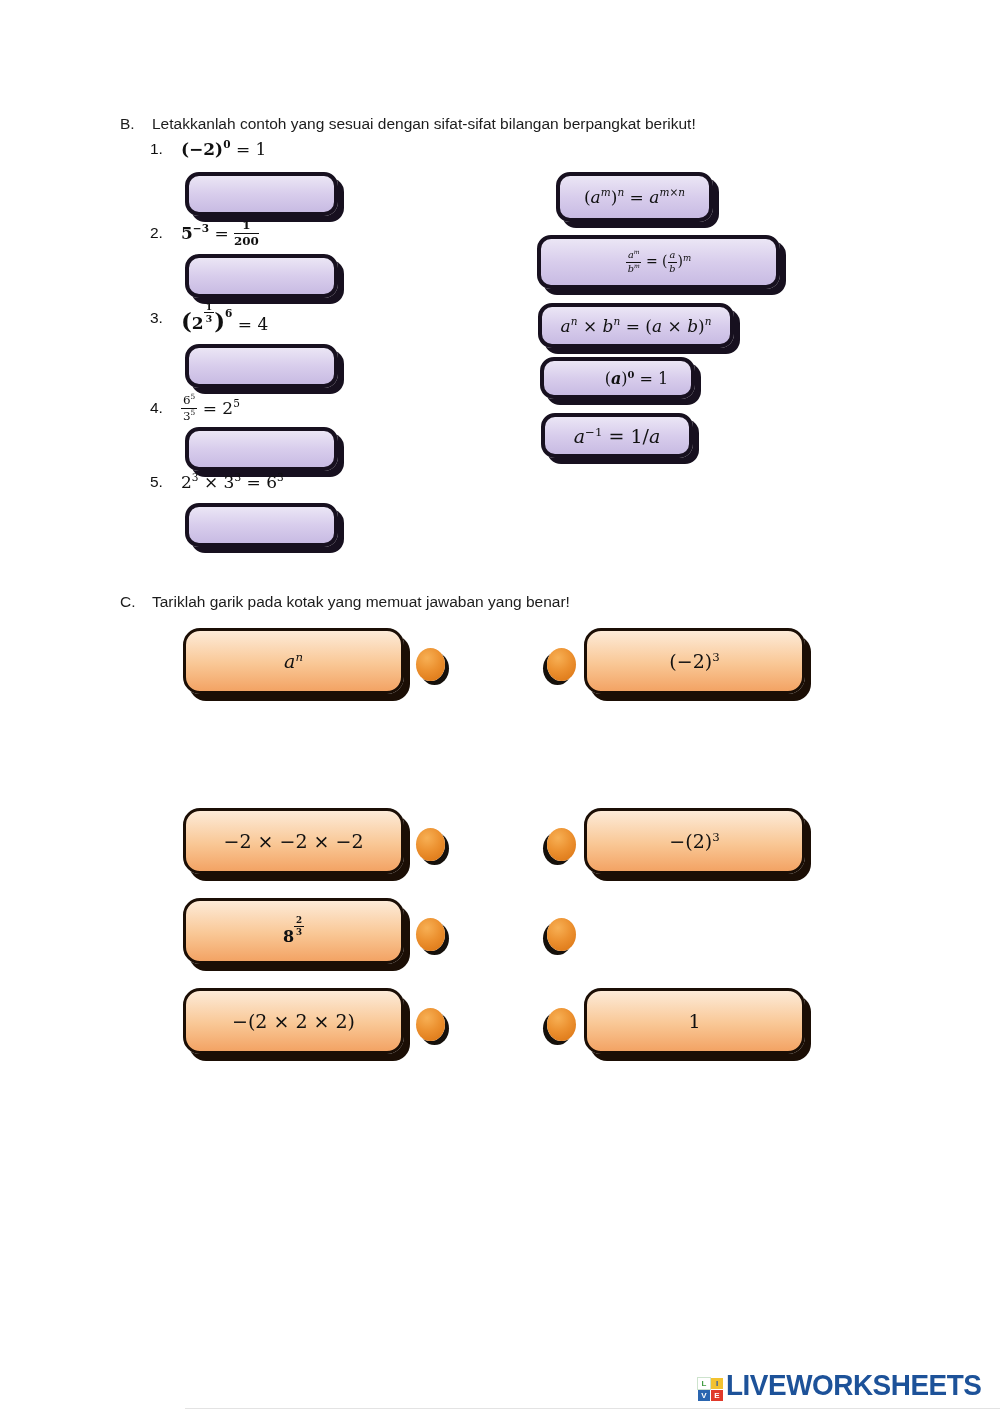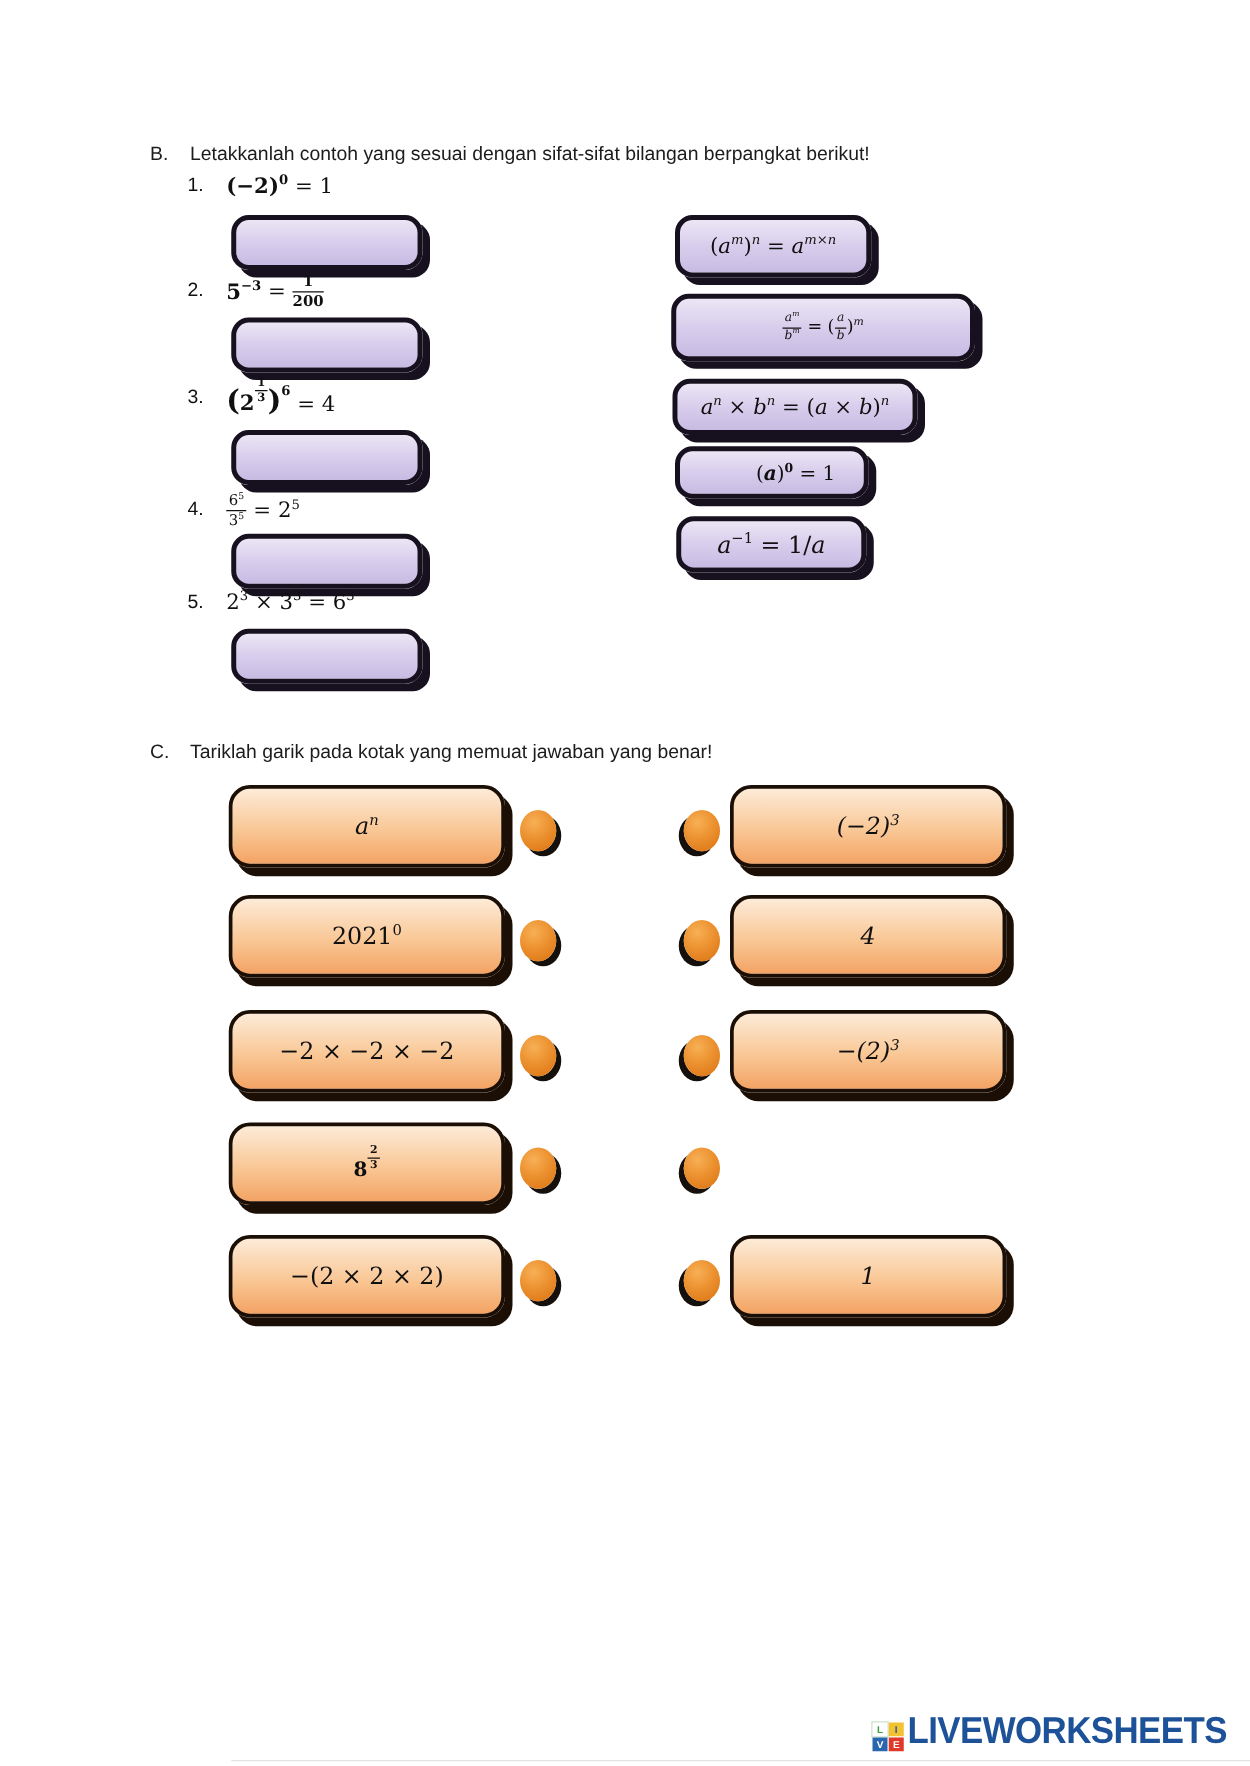--- a/index.html
+++ b/index.html
@@ -24,35 +24,35 @@
 
   
   .pbox{position:absolute;box-sizing:border-box;border:4px solid #17101f;border-radius:14px;
         background:linear-gradient(180deg,#ebe6f5 0%,#d8cdec 50%,#c8bbe3 100%);
         box-shadow:6px 6px 0 0 #17101f;}
   .drop{left:185px;width:153px;height:44px;}
   #box1{top:172px;} #box2{top:254px;} #box3{top:344px;} #box4{top:427px;} #box5{top:503px;}
 
   .fcard{display:flex;align-items:center;justify-content:center;
          font-family:"DejaVu Serif",serif;color:#101010;}
-  #f1{left:540px;top:172px;width:157px;height:50px;font-size:17px;}
+  #f1{left:556px;top:172px;width:157px;height:50px;font-size:17px;}
   #f2{left:537px;top:235px;width:243px;height:54px;font-size:14px;}
   #f3{left:538px;top:303px;width:196px;height:45px;font-size:17px;}
   #f4{left:540px;top:357px;width:155px;height:42px;font-size:16px;padding-left:38px;}
   #f5{left:541px;top:413px;width:152px;height:45px;font-size:19px;}
 
   
   .crow{position:absolute;left:0;width:1000px;height:66px;}
   #row1{top:628px;} #row2{top:716px;} #row3{top:808px;} #row4{top:898px;} #row5{top:988px;}
   .obox{position:absolute;top:0;box-sizing:border-box;border:3px solid #1b0e05;border-radius:17px;
         background:linear-gradient(180deg,#fdebd8 0%,#f9c795 55%,#f3a364 100%);
         box-shadow:6px 7px 0 0 #1b0e05;display:flex;align-items:center;justify-content:center;
         font-family:"DejaVu Serif",serif;font-size:19px;color:#101010;}
   .obox.l{left:183px;width:221px;height:66px;}
-  .obox.r{left:584px;width:221px;height:66px;font-style:italic;}
+  .obox.r{left:584px;width:221px;height:66px;}
   .dot{position:absolute;width:29px;height:33px;border-radius:50%;
        background:radial-gradient(circle at 38% 30%,#f7b055 0%,#ec9130 45%,#e07d1c 80%);}
   .dot.l{left:416px;top:20px;box-shadow:4px 4px 0 0 #15100b;}
   .dot.r{left:547px;top:20px;box-shadow:-4px 4px 0 0 #15100b;}
 
   
   sup{font-size:62%;line-height:0;}
   sup.hi{position:relative;top:-0.55em;}
   .bp{font-size:135%;font-weight:bold;}
   .frac{display:inline-block;text-align:center;line-height:1.05;vertical-align:-0.4em;}
@@ -142,30 +142,20 @@
     <div class="obox l">
       <span><i>a</i><sup><i>n</i></sup></span>
     </div>
     <div class="dot l"></div>
     <div class="dot r"></div>
     <div class="obox r">
       <span>(−2)<sup>3</sup></span>
     </div>
   </div>
 
-  <div class="crow" id="row2">
-    <div class="obox l">
-      <span>2021<sup>0</sup></span>
-    </div>
-    <div class="dot l"></div>
-    <div class="dot r"></div>
-    <div class="obox r">
-      <span>4</span>
-    </div>
-  </div>
 
   <div class="crow" id="row3">
     <div class="obox l">
       <span>−2 × −2 × −2</span>
     </div>
     <div class="dot l"></div>
     <div class="dot r"></div>
     <div class="obox r">
       <span>−(2)<sup>3</sup></span>
     </div>

